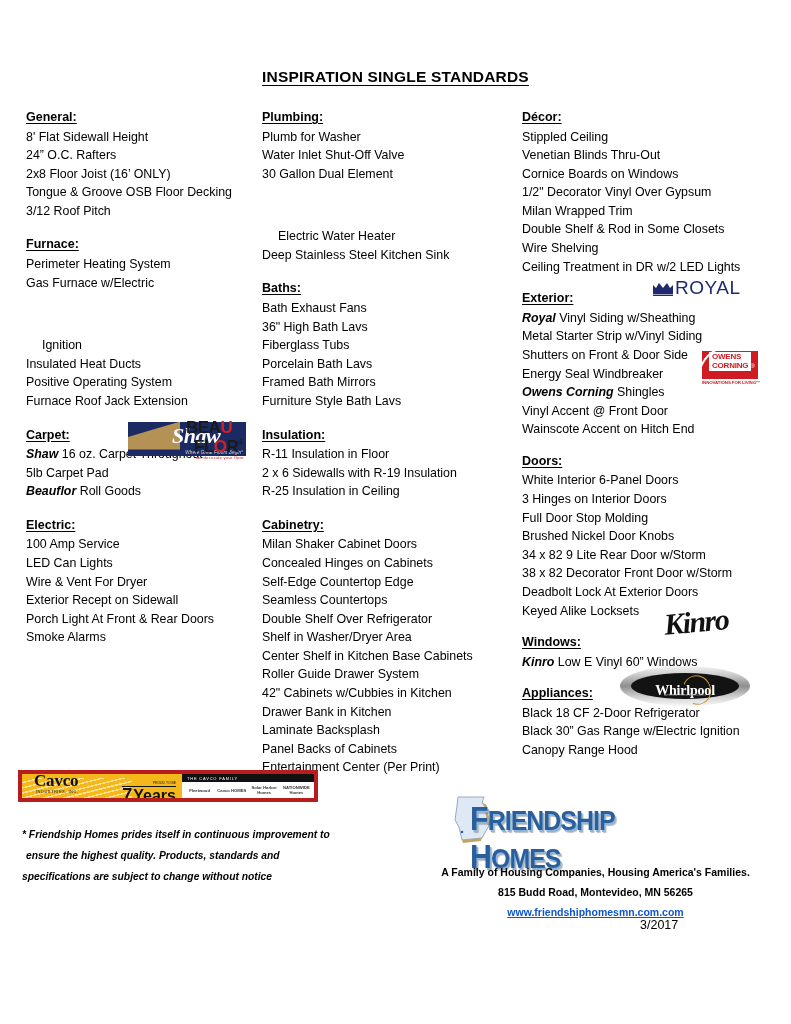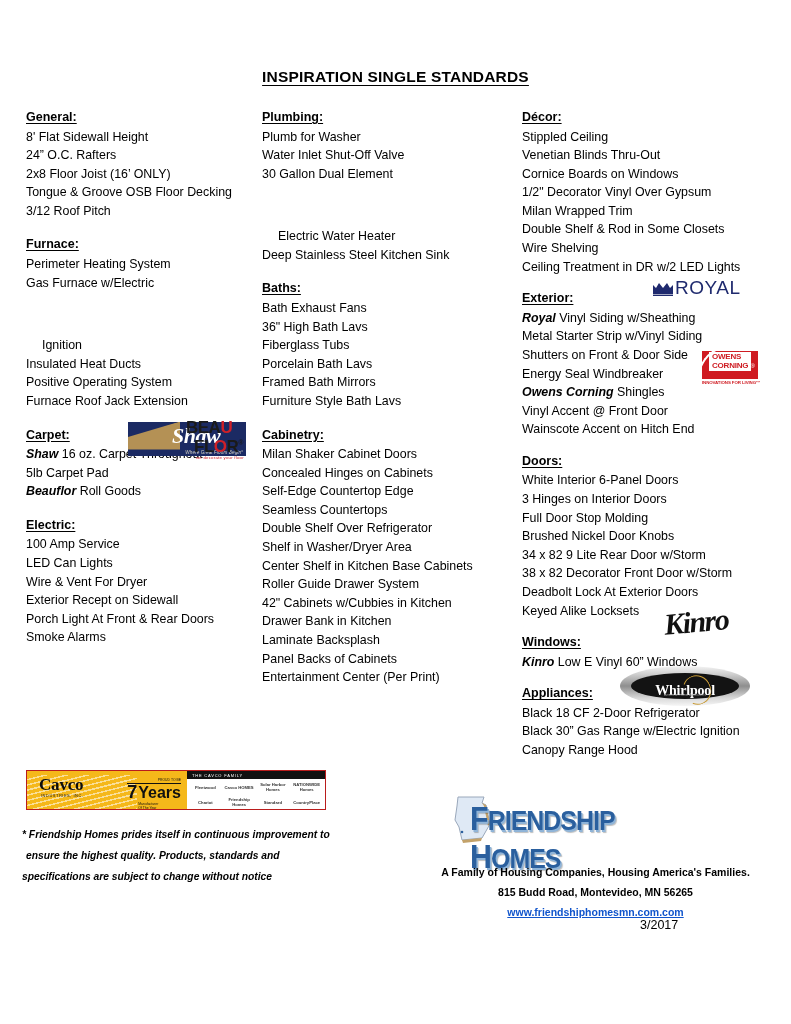--- a/index.html
+++ b/index.html
@@ -222,23 +222,23 @@
   }
   #logo-whirlpool .wp-tag {
     position: absolute; bottom: 2px; left: 0; right: 0;
     text-align: center; color: #8a8a8a; font-size: 3.4px;
     z-index: 2;
   }
 
   
   #cavco-logo {
     position: absolute;
-    left: 26px; top: 770px;
-    width: 300px; height: 40px;
-    border: 1px solid #b91c1c;
+    left: 18px; top: 770px;
+    width: 300px; height: 32px;
+    border: 4px solid #b91c1c;
     display: flex;
     overflow: hidden;
   }
   #cavco-logo .cav-left {
     position: relative;
     width: 160px; height: 100%;
     background: #f5b81a;
     overflow: hidden;
     display: flex; align-items: center;
   }
@@ -416,20 +416,26 @@
       <div class="sec-item">Deep Stainless Steel Kitchen Sink</div>
     </div>
     <div class="section">
       <div class="sec-head">Baths:</div>
       <div class="sec-item">Bath Exhaust Fans</div>
       <div class="sec-item">36" High Bath Lavs</div>
       <div class="sec-item">Fiberglass Tubs</div>
       <div class="sec-item">Porcelain Bath Lavs</div>
       <div class="sec-item">Framed Bath Mirrors</div>
       <div class="sec-item">Furniture Style Bath Lavs</div>
+    </div>
+    <div class="section">
+      <div class="sec-head">Insulation:</div>
+      <div class="sec-item">R-11 Insulation in Floor</div>
+      <div class="sec-item">2 x 6 Sidewalls with R-19 Insulation</div>
+      <div class="sec-item">R-25 Insulation in Ceiling</div>
     </div>
     <div class="section">
       <div class="sec-head">Cabinetry:</div>
       <div class="sec-item">Milan Shaker Cabinet Doors</div>
       <div class="sec-item">Concealed Hinges on Cabinets</div>
       <div class="sec-item">Self-Edge Countertop Edge</div>
       <div class="sec-item">Seamless Countertops</div>
       <div class="sec-item">Double Shelf Over Refrigerator</div>
       <div class="sec-item">Shelf in Washer/Dryer Area</div>
       <div class="sec-item">Center Shelf in Kitchen Base Cabinets</div>

